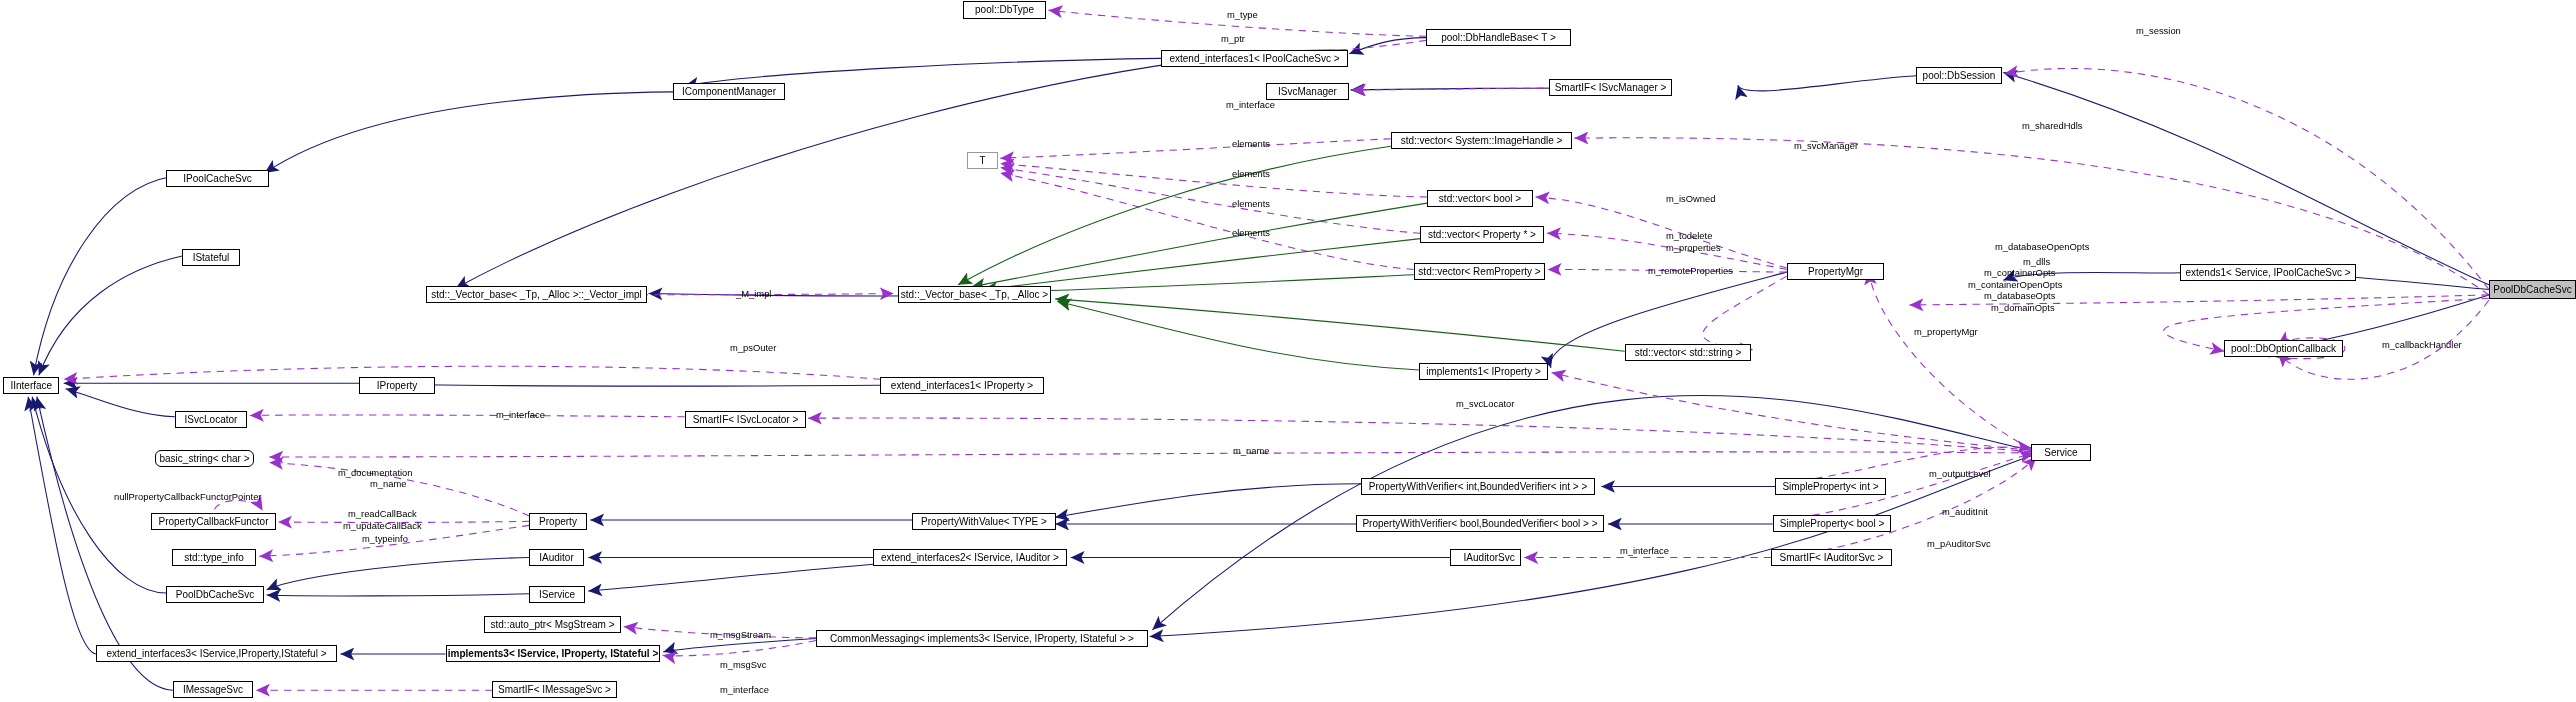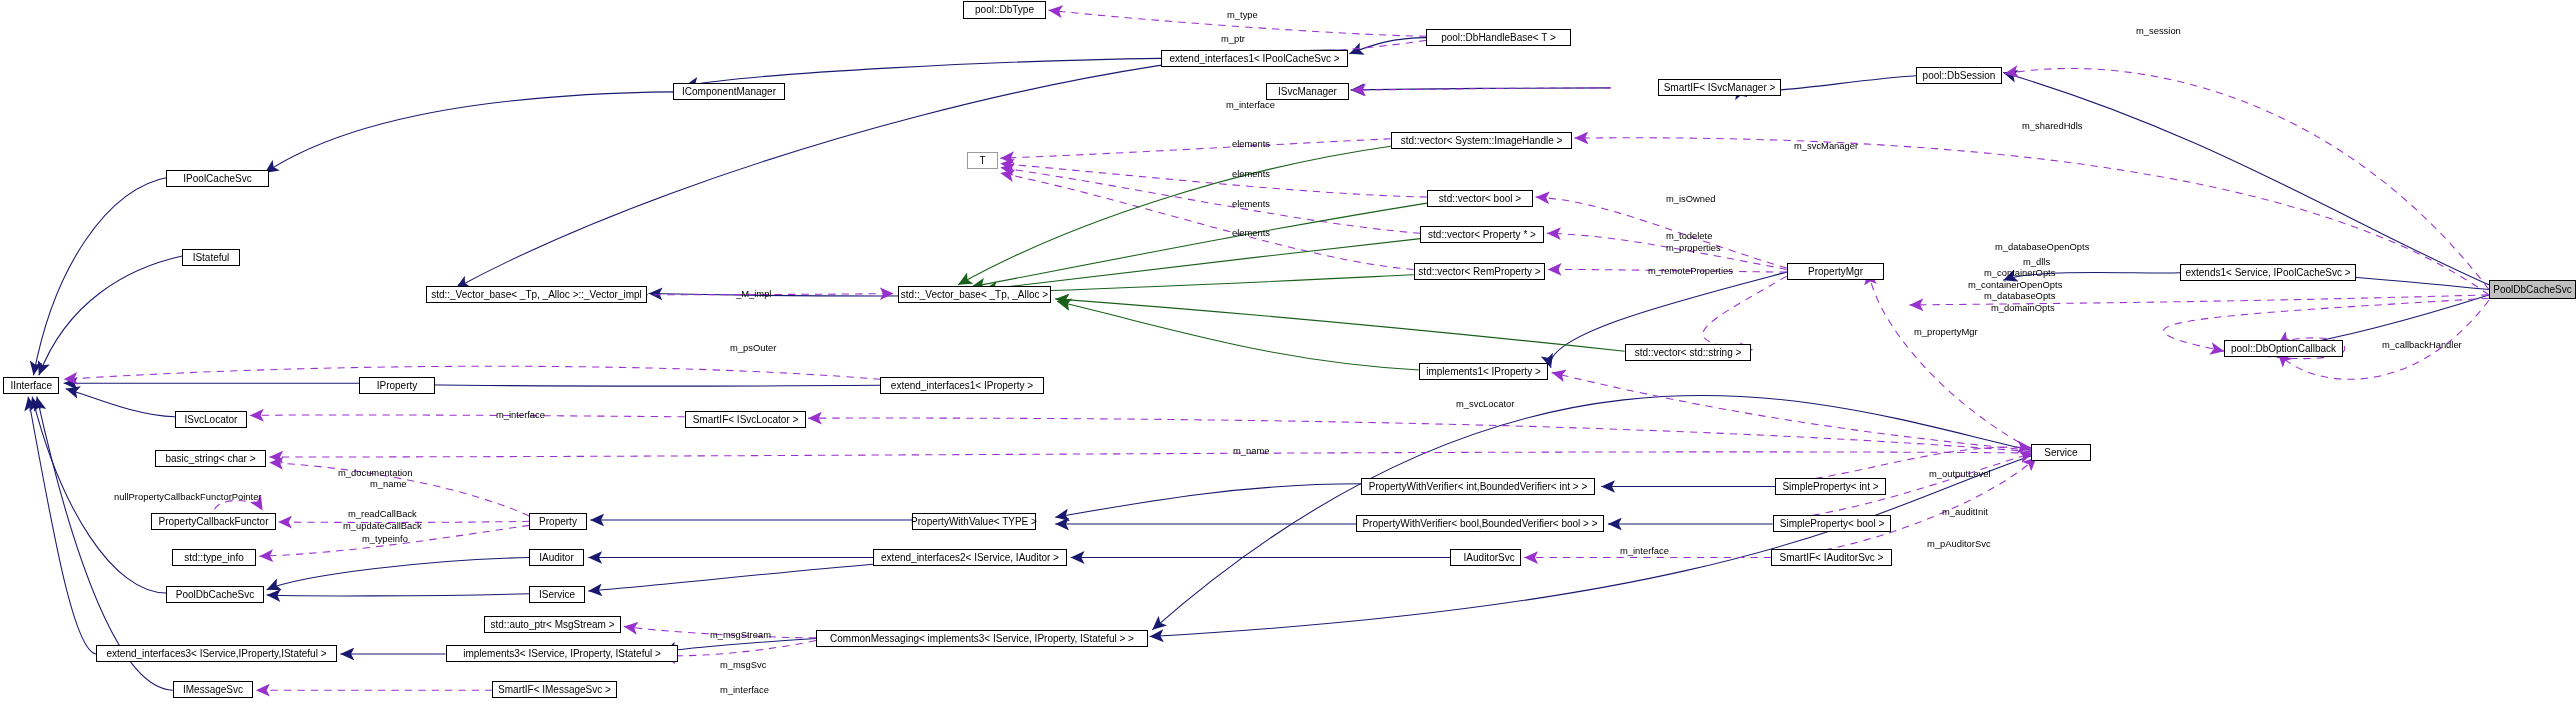--- a/index.html
+++ b/index.html
@@ -122,21 +122,21 @@
       <path class="green" marker-end="url(#hgreen)" d="M2118,552 C1900,540 1750,490 1578,450"></path>
     </g>
   </svg>
 
   <div class="node" style="left:963px;top:1.3px;width:83px;">pool::DbType</div>
   <div class="node" style="left:1426px;top:29px;width:145px;">pool::DbHandleBase&lt; T &gt;</div>
   <div class="node" style="left:1161px;top:50px;width:187px;">extend_interfaces1&lt; IPoolCacheSvc &gt;</div>
   <div class="node" style="left:1916px;top:67px;width:86px;">pool::DbSession</div>
   <div class="node" style="left:673px;top:83px;width:112px;">IComponentManager</div>
   <div class="node" style="left:1266px;top:83px;width:83px;">ISvcManager</div>
-  <div class="node" style="left:1658px;top:79px;width:123px;">SmartIF&lt; ISvcManager &gt;</div>
+  <div class="node" style="left:1549px;top:79px;width:123px;">SmartIF&lt; ISvcManager &gt;</div>
   <div class="node" style="left:166px;top:170px;width:103px;">IPoolCacheSvc</div>
   <div class="node tmpl" style="left:967px;top:152px;width:31px;">T</div>
   <div class="node" style="left:1391px;top:132px;width:181px;">std::vector&lt; System::ImageHandle &gt;</div>
   <div class="node" style="left:1427px;top:190px;width:106px;">std::vector&lt; bool &gt;</div>
   <div class="node" style="left:1420px;top:226px;width:124px;">std::vector&lt; Property * &gt;</div>
   <div class="node" style="left:1414px;top:263px;width:131px;">std::vector&lt; RemProperty &gt;</div>
   <div class="node" style="left:182px;top:249px;width:58px;">IStateful</div>
   <div class="node" style="left:426px;top:286px;width:221px;">std::_Vector_base&lt; _Tp, _Alloc &gt;::_Vector_impl</div>
   <div class="node" style="left:898px;top:286px;width:153px;">std::_Vector_base&lt; _Tp, _Alloc &gt;</div>
   <div class="node" style="left:1787px;top:263px;width:97px;">PropertyMgr</div>
@@ -144,39 +144,39 @@
   <div class="node filled" style="left:2489px;top:280px;width:87px;height:19px;">PoolDbCacheSvc</div>
   <div class="node" style="left:1419px;top:363px;width:129px;">implements1&lt; IProperty &gt;</div>
   <div class="node" style="left:1625px;top:344px;width:126px;">std::vector&lt; std::string &gt;</div>
   <div class="node" style="left:2224px;top:340px;width:119px;">pool::DbOptionCallback</div>
   <div class="node" style="left:3.3px;top:377px;width:56px;">IInterface</div>
   <div class="node" style="left:359px;top:377px;width:76px;">IProperty</div>
   <div class="node" style="left:880px;top:377px;width:164px;">extend_interfaces1&lt; IProperty &gt;</div>
   <div class="node" style="left:2031px;top:444px;width:60px;">Service</div>
   <div class="node" style="left:175px;top:411px;width:72px;">ISvcLocator</div>
   <div class="node" style="left:685px;top:411px;width:121px;">SmartIF&lt; ISvcLocator &gt;</div>
-  <div class="node" style="left:155px;top:450px;width:111px;">basic_string&lt; char &gt;</div>
+  <div class="node" style="left:155px;top:450px;width:99px;border-radius:6px;">basic_string&lt; char &gt;</div>
   <div class="node" style="left:151px;top:513px;width:125px;">PropertyCallbackFunctor</div>
   <div class="node" style="left:172px;top:549px;width:84px;">std::type_info</div>
   <div class="node" style="left:529px;top:513px;width:58px;">Property</div>
-  <div class="node" style="left:912px;top:513px;width:124px;text-align:center;">PropertyWithValue&lt; TYPE &gt;</div>
+  <div class="node" style="left:912px;top:513px;width:144px;text-align:center;">PropertyWithValue&lt; TYPE &gt;</div>
   <div class="node" style="left:1361px;top:478px;width:234px;">PropertyWithVerifier&lt; int,BoundedVerifier&lt; int &gt; &gt;</div>
   <div class="node" style="left:1356px;top:515px;width:248px;">PropertyWithVerifier&lt; bool,BoundedVerifier&lt; bool &gt; &gt;</div>
   <div class="node" style="left:1775px;top:478px;width:111px;">SimpleProperty&lt; int &gt;</div>
   <div class="node" style="left:1773px;top:515px;width:118px;">SimpleProperty&lt; bool &gt;</div>
   <div class="node" style="left:529px;top:549px;width:55px;">IAuditor</div>
   <div class="node" style="left:873px;top:549px;width:194px;">extend_interfaces2&lt; IService, IAuditor &gt;</div>
   <div class="node" style="left:1450px;top:549px;width:71px;padding-left:12px;">IAuditorSvc</div>
   <div class="node" style="left:1771px;top:549px;width:121px;">SmartIF&lt; IAuditorSvc &gt;</div>
   <div class="node" style="left:529px;top:586px;width:56px;">IService</div>
   <div class="node" style="left:166px;top:586px;width:98px;">PoolDbCacheSvc</div>
   <div class="node" style="left:484px;top:616px;width:137px;">std::auto_ptr&lt; MsgStream &gt;</div>
   <div class="node" style="left:816px;top:630px;width:332px;">CommonMessaging&lt; implements3&lt; IService, IProperty, IStateful &gt; &gt;</div>
   <div class="node" style="left:96px;top:645px;width:241px;">extend_interfaces3&lt; IService,IProperty,IStateful &gt;</div>
-  <div class="node" style="left:446px;top:645px;width:232px;">implements3&lt; IService, IProperty, IStateful &gt;</div>
+  <div class="node" style="left:446px;top:645px;width:214px;font-weight:bold;">implements3&lt; IService, IProperty, IStateful &gt;</div>
   <div class="node" style="left:173px;top:681px;width:80px;">IMessageSvc</div>
   <div class="node" style="left:492px;top:681px;width:125px;">SmartIF&lt; IMessageSvc &gt;</div>
 
   <div class="edgelabel" style="left:1227px;top:10px;">m_type</div>
   <div class="edgelabel" style="left:1221px;top:34px;">m_ptr</div>
   <div class="edgelabel" style="left:2136px;top:25.5px;">m_session</div>
   <div class="edgelabel" style="left:1226px;top:100px;">m_interface</div>
   <div class="edgelabel" style="left:2022px;top:121px;">m_sharedHdls</div>
   <div class="edgelabel" style="left:1794px;top:141px;">m_svcManager</div>
   <div class="edgelabel" style="left:1232px;top:139px;">elements</div>

